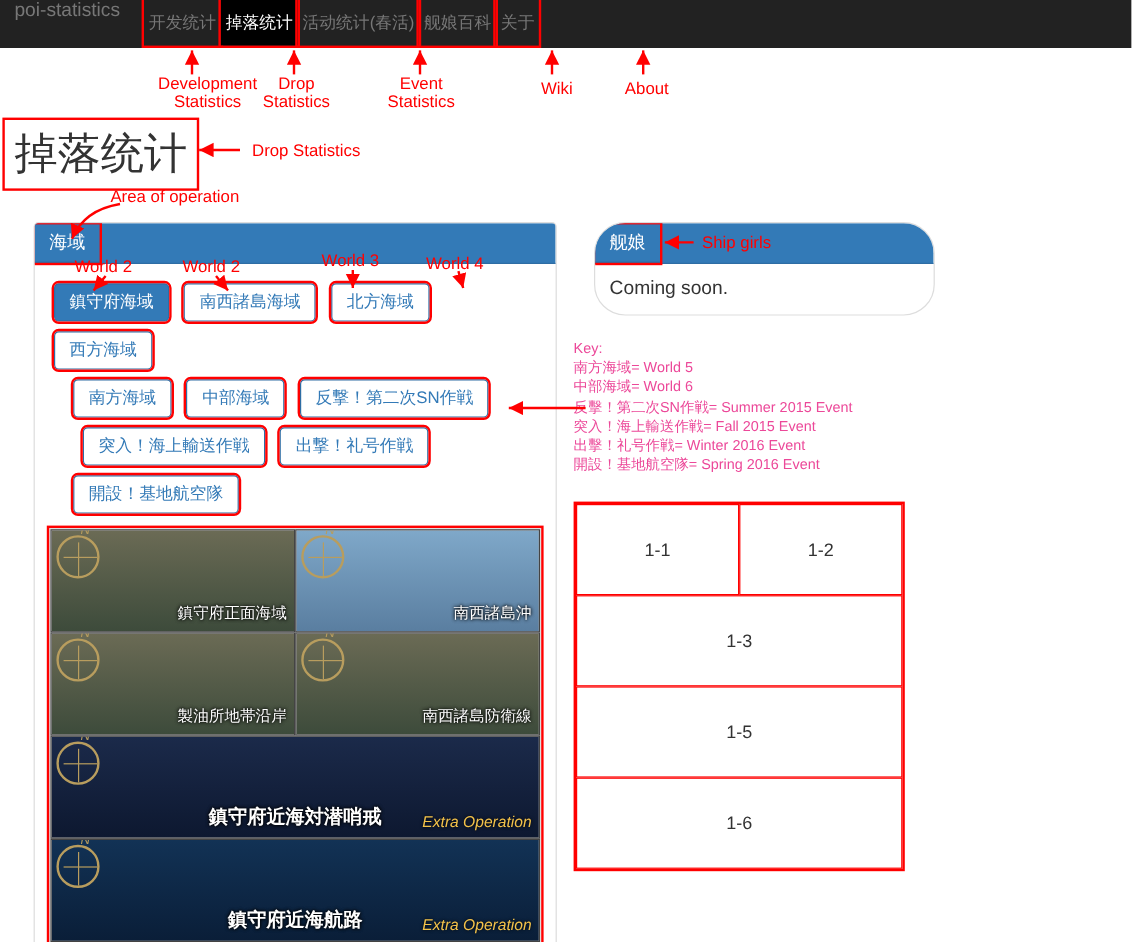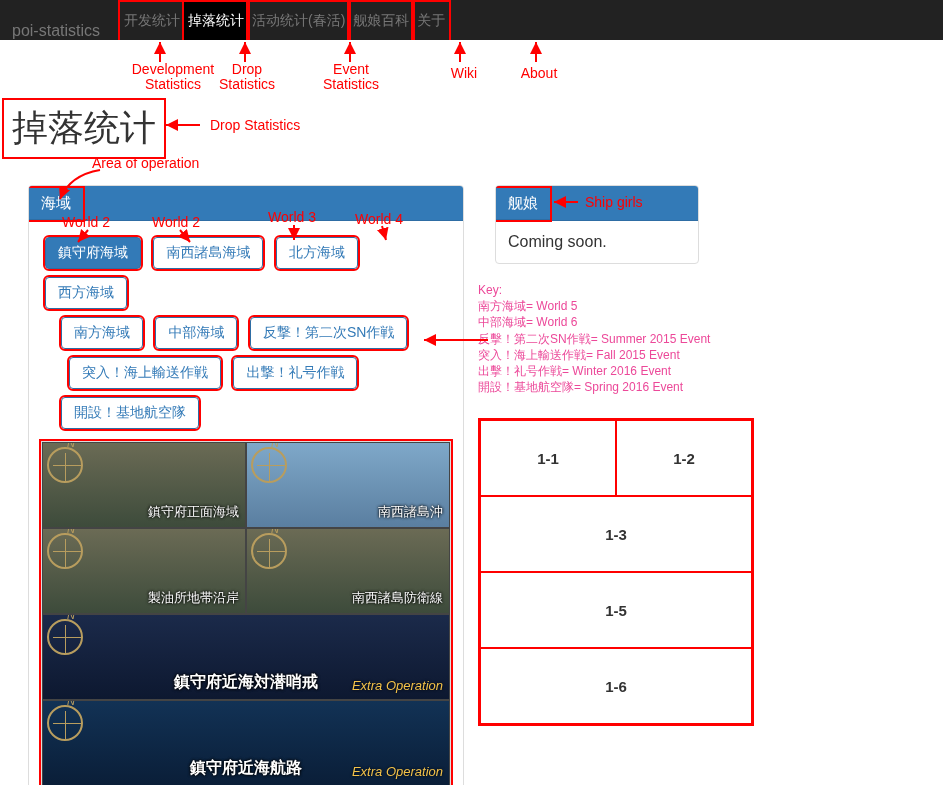--- a/index.html
+++ b/index.html
@@ -1,49 +1,49 @@
 <!DOCTYPE html>
 <html><head>
 <meta charset="utf-8">
 <style>
   * { box-sizing: border-box; }
   html, body { margin:0; padding:0; font-family: "Helvetica Neue", Helvetica, Arial, sans-serif; background:#fff; color:#333; }
-  .navbar { background:#222; height:40px; display:flex; align-items:flex-end; padding:0 12px; position:relative; }
+  .navbar { background:#222; height:40px; display:flex; align-items:flex-start; padding:0 12px; position:relative; }
   .brand { color:#777; font-size:16px; margin-right:20px; }
   .nav-item { color:#777; font-size:14px; padding:10px 4px; cursor:pointer; }
   .nav-item.active { background:#000; color:#fff; }
   .red-box { outline:2px solid #f00; }
   .ann { position:absolute; color:#f00; font-size:14px; line-height:1.1; text-align:center; pointer-events:none; }
   .ann-left { text-align:left; }
   .page-title { font-size:36px; padding:4px 8px; display:inline-block; position:absolute; left:4px; top:100px; }
   .panel { border:1px solid #ddd; border-radius:4px; overflow:hidden; }
   .panel-hd { background:#337ab7; color:#fff; font-size:15px; padding:8px 12px; border-bottom:1px solid #2e6da4; }
   .panel-hd.inner { display:inline-block; padding:6px 12px; margin:-8px 0 -8px -12px; }
   .panel-bd { padding:12px; }
   .btn { display:inline-block; border:1px solid #2e6da4; color:#337ab7; background:#fff; padding:6px 12px; font-size:14px; border-radius:4px; margin:4px 4px; cursor:pointer; }
   .btn.primary { background:#337ab7; color:#fff; }
   .left-col { position:absolute; left:28px; top:185px; width:436px; }
-  .right-col { position:absolute; left:495px; top:185px; width:204px; }
+  .right-col { position:absolute; left:495px; top:185px; width:284px;border-radius:26px; }
   .map-area { border:1px solid #ddd; margin-top:8px; }
   .map-row { display:flex; }
   .map-cell { position:relative; flex:1; height:86px; border:1px solid #444; background:linear-gradient(#6b6b55,#3d4b3b); overflow:hidden; }
   .map-cell.sky { background:linear-gradient(#7fa8c9,#5a7ea0); }
   .map-cell.night { background:linear-gradient(#1b2a4a,#0d1830); }
   .map-cell.navy { background:linear-gradient(#123255,#0a1e38); }
   .compass { position:absolute; width:36px; height:36px; border:2px solid #b89d5e; border-radius:50%; left:4px; top:4px; }
   .compass:after, .compass:before { content:""; position:absolute; background:#b89d5e; }
   .compass:after { left:50%; top:4px; width:1px; height:28px; }
   .compass:before { top:50%; left:4px; height:1px; width:28px; }
   .n-letter { position:absolute; left:18px; top:-12px; font-size:11px; font-style:italic; color:#b89d5e; }
   .map-label { position:absolute; right:6px; bottom:6px; color:#fff; font-size:13px; text-shadow:0 0 3px #000,0 0 3px #000; }
   .map-label.center { left:0; right:0; text-align:center; font-weight:bold; font-size:16px; }
   .extra-op { position:absolute; right:6px; bottom:6px; color:#f3c24a; font-style:italic; font-size:13px; text-shadow:0 0 3px #000; }
   .grid { position:absolute; left:478px; top:418px; width:276px; border:2px solid #f00; }
   .grid-row { display:flex; }
-  .grid-cell { flex:1; border:1px solid #f00; height:76px; display:flex; align-items:center; justify-content:center; font-size:15px; color:#333; cursor:pointer;font-weight:bold; }
+  .grid-cell { flex:1; border:1px solid #f00; height:76px; display:flex; align-items:center; justify-content:center; font-size:15px; color:#333; cursor:pointer; }
   .grid-cell.full { flex:2; }
   svg.arrow-svg { position:absolute; pointer-events:none; }
   .key-block { position:absolute; left:478px; top:282px; color:#ec4899; font-size:12px; line-height:1.35; }
 </style>
 </head>
 <body>
 
 <div class="navbar">
   <div class="brand">poi-statistics</div>
   <div class="nav-item red-box">开发统计</div>

